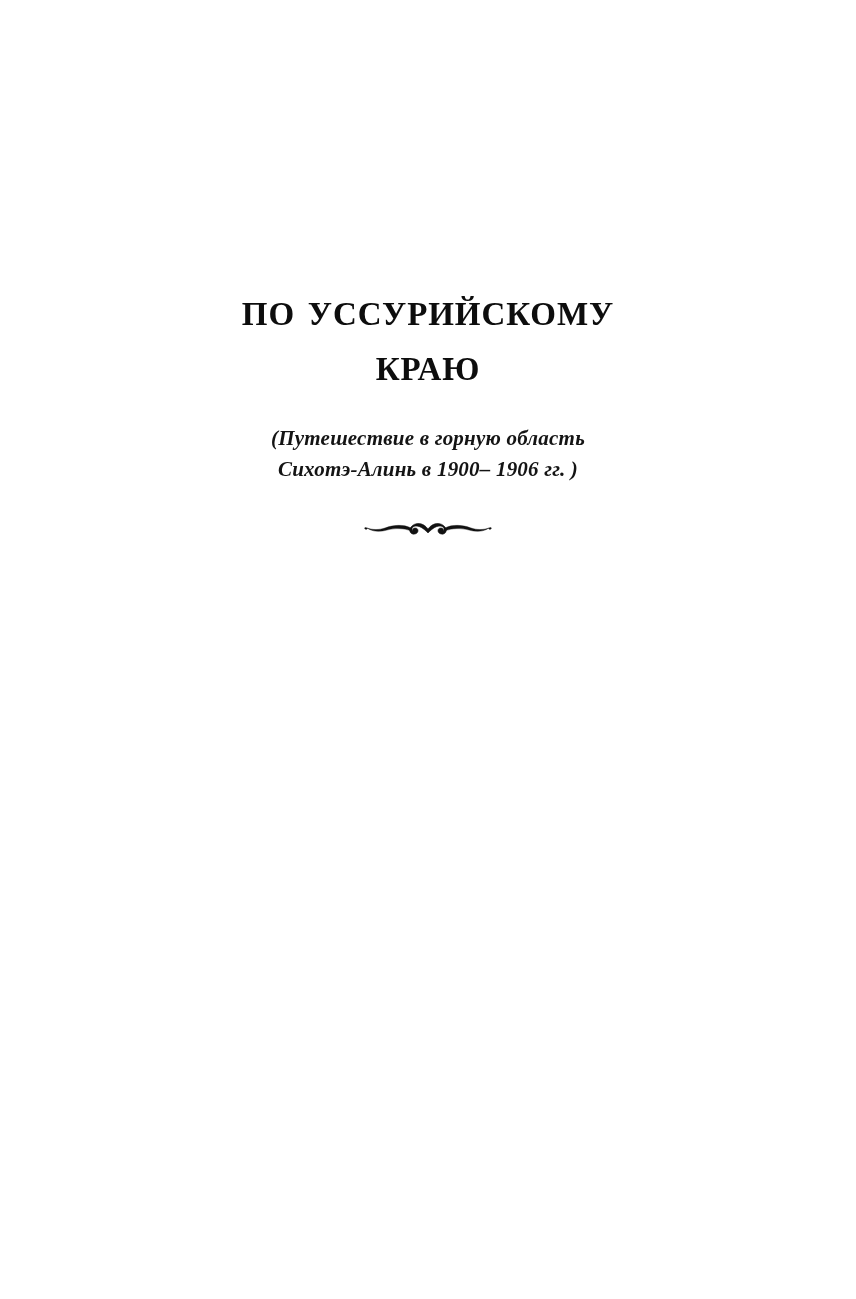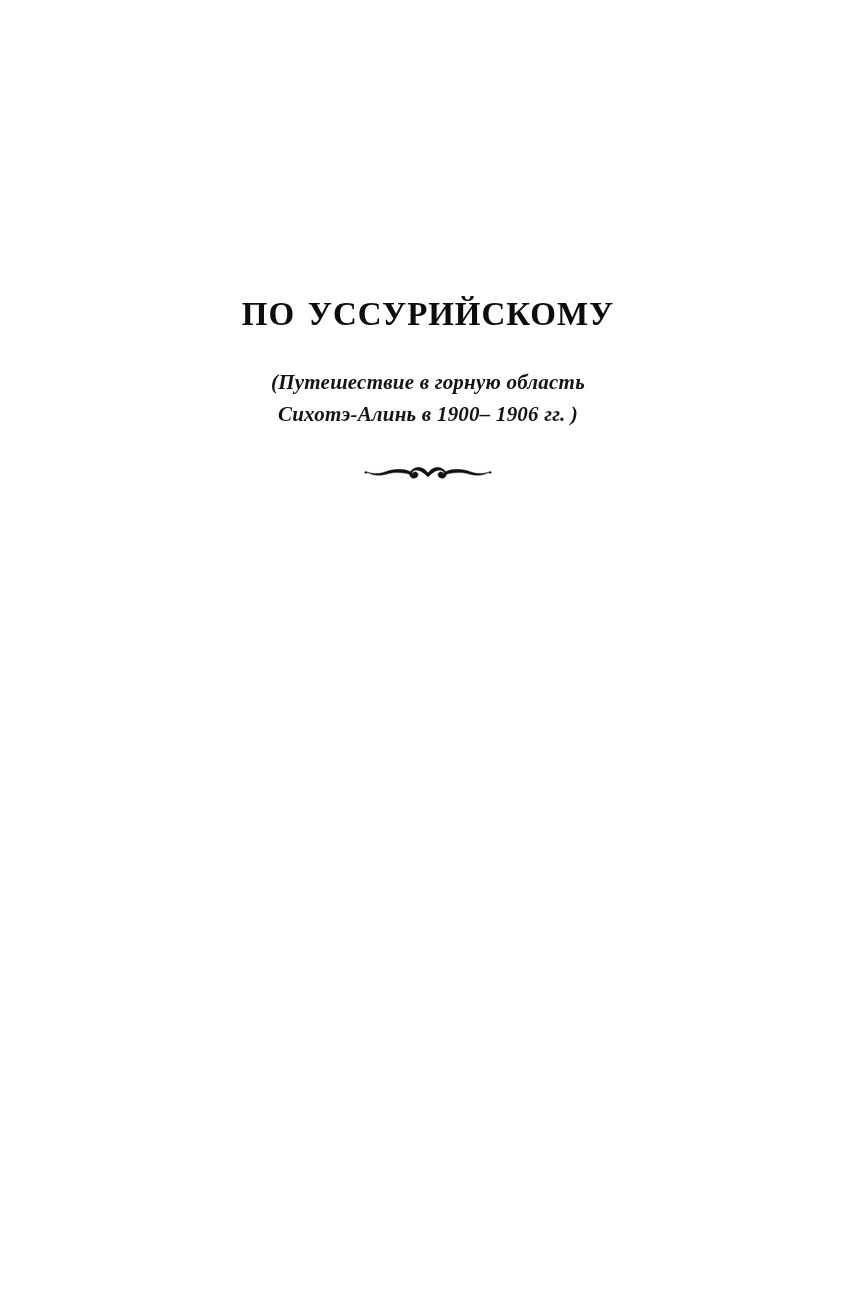--- a/index.html
+++ b/index.html
@@ -77,20 +77,21 @@
 </head>
 <body>
 
 <div class="page">
 
   <div class="title-block">
 
     <h1 class="book-title">
       <span class="title-line">По Уссурийскому</span>
       <br>
+      <span class="title-line">краю</span>
     </h1>
 
     <p class="subtitle">
       <span class="subtitle-line">(Путешествие в горную область</span>
       <span class="subtitle-line">Сихотэ-Алинь в 1900– 1906 гг. )</span>
     </p>
 
     <div class="ornament">
       <svg viewBox="0 0 130 34" xmlns="http://www.w3.org/2000/svg" aria-hidden="true">
         <g fill="#111111" stroke="#111111">

